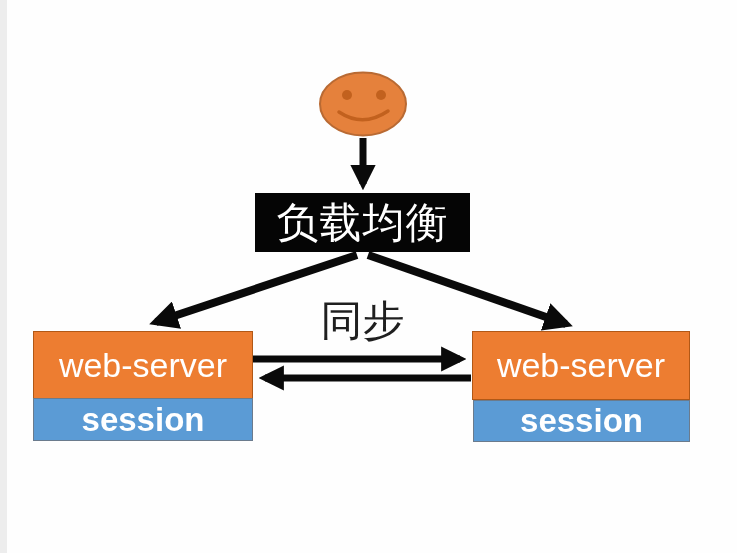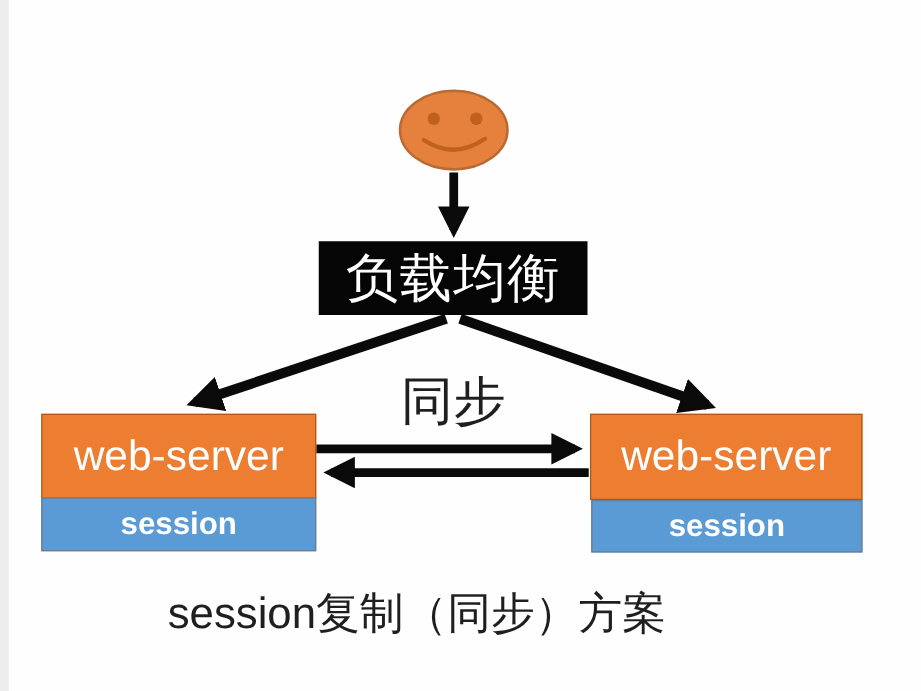--- a/index.html
+++ b/index.html
@@ -62,21 +62,21 @@
     font-weight: normal;
     box-sizing: border-box;
   }
   #server-left  { left: 33px;  top: 331px; width: 220px; }
   #server-right { left: 472px; top: 331px; height: 69px; }
   .session-box {
     width: 217px; height: 43px;
     background: var(--session-fill, #5b9bd5);
     border: 1px solid var(--session-border, #6b7b8d);
     color: var(--box-text, #ffffff);
-    font-size: 25px;
+    font-size: 33px;
     font-weight: bold;
     box-sizing: border-box;
   }
   #session-left  { left: 33px;  top: 398px; width: 220px; }
   #session-right { left: 473px; top: 400px; height: 42px; }
   #sync-label {
     left: 280px; top: 296px; width: 165px; height: 50px;
     color: var(--label-text, #1f1f1f);
     font-size: 42px;
   }
@@ -129,17 +129,14 @@
     <span>session</span>
   </div>
 
   <div class="abs server-box" id="server-right">
     <span>web-server</span>
   </div>
   <div class="abs session-box" id="session-right">
     <span>session</span>
   </div>
 
-  <div class="abs" id="caption">
-    <span>session复制（同步）方案</span>
-  </div>
 
 </div>
 
 </body></html>

